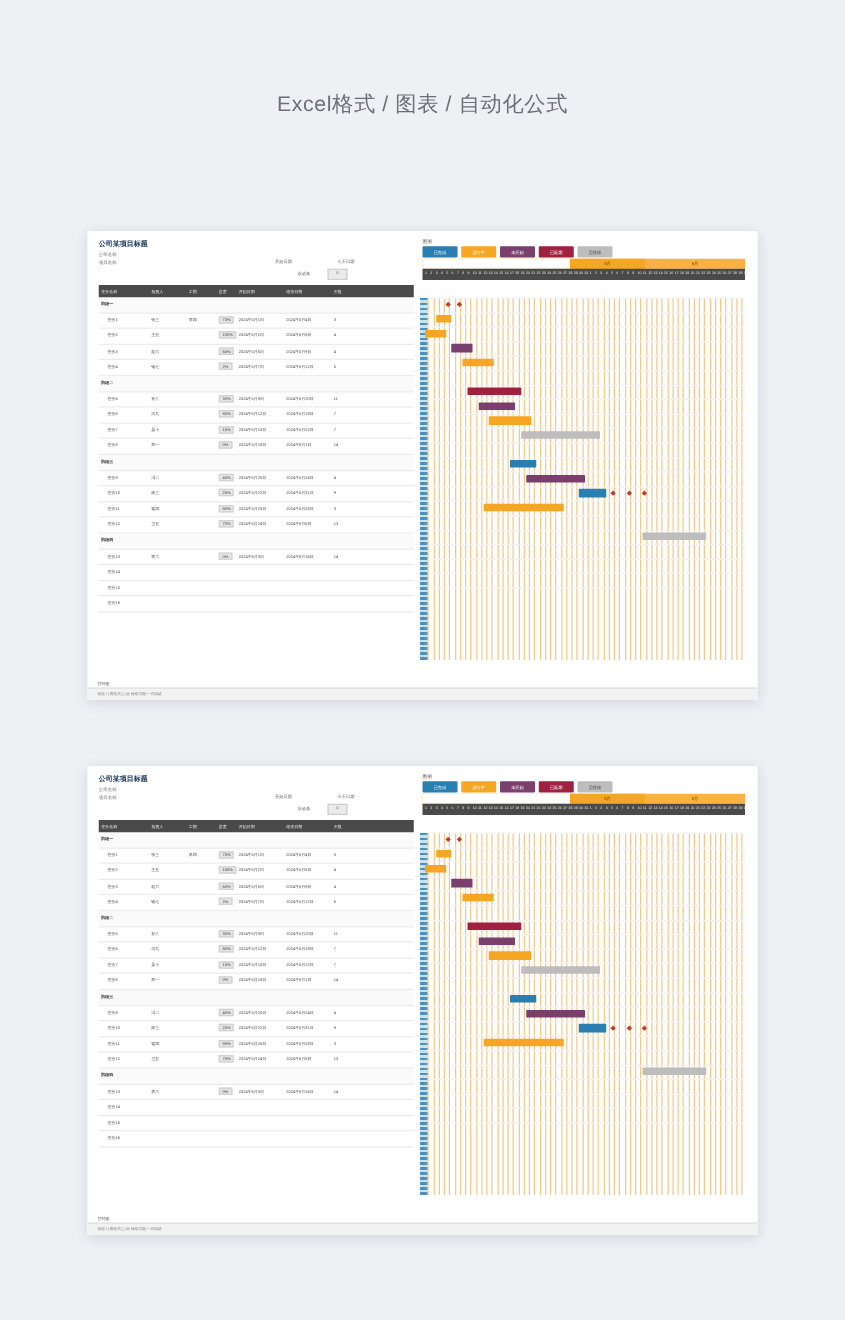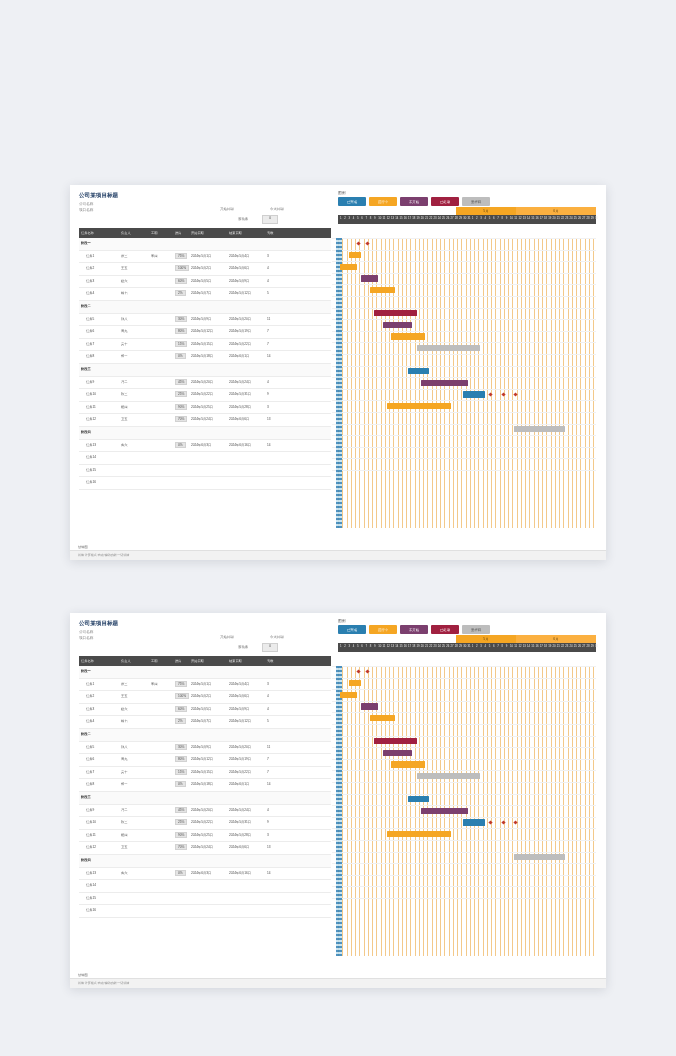--- a/index.html
+++ b/index.html
@@ -79,20 +79,21 @@
   .bottom-tabs{position:absolute;left:8px;bottom:11px;font-size:3.2px;color:#555;}
   .bottom-bar{position:absolute;left:0;right:0;bottom:0;height:9px;background:#f2f2f2;border-top:.5px solid #e0e0e0;}
   .bottom-bar span{position:absolute;left:8px;top:2px;font-size:3px;color:#888;}
 </style>
 </head>
 <body>
 
 <div class="page">
 
   <div class="hdr">
+    <div class="hdr-sub">Excel格式 / 图表 / 自动化公式</div>
   </div>
 
   <div class="card" id="card1">
     <div class="sheet">
         <div class="tl-title">公司某项目标题</div>
         <div class="tl-sub1">公司名称</div>
         <div class="tl-sub2">项目名称</div>
         <div class="mini-lbl" style="left:150px;top:22px;">开始日期</div>
         <div class="mini-lbl" style="left:200px;top:22px;">今天日期</div>
         <div class="mini-lbl" style="left:168px;top:32px;">滚动条</div>

